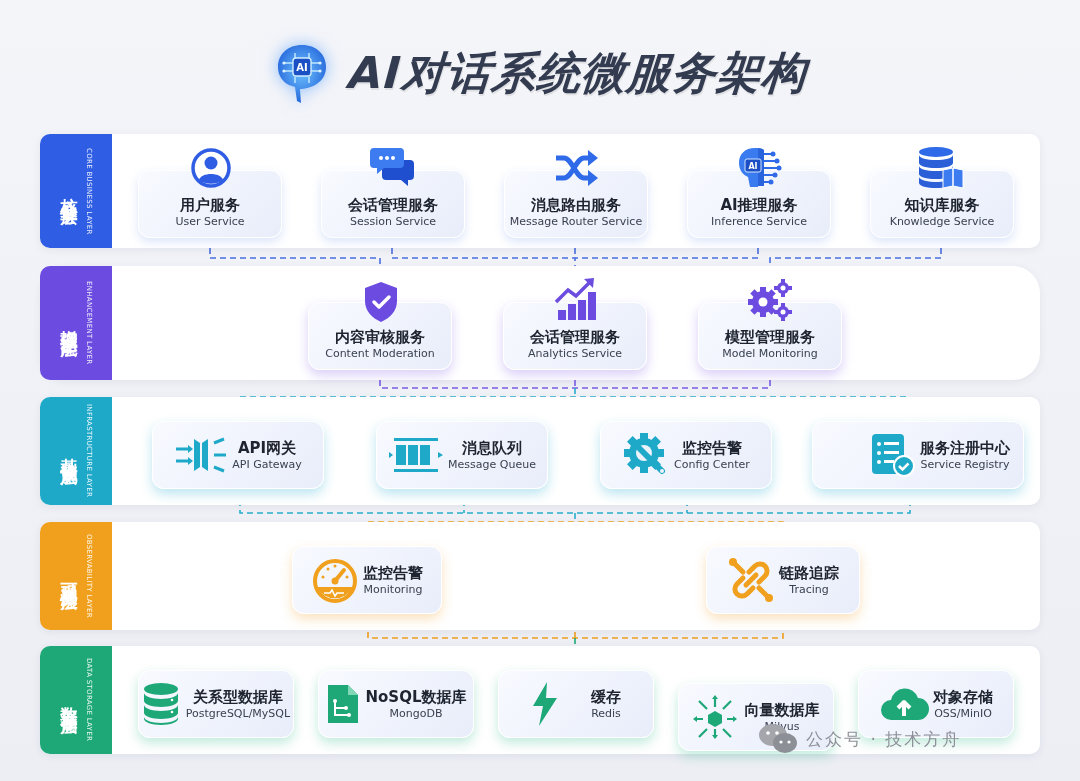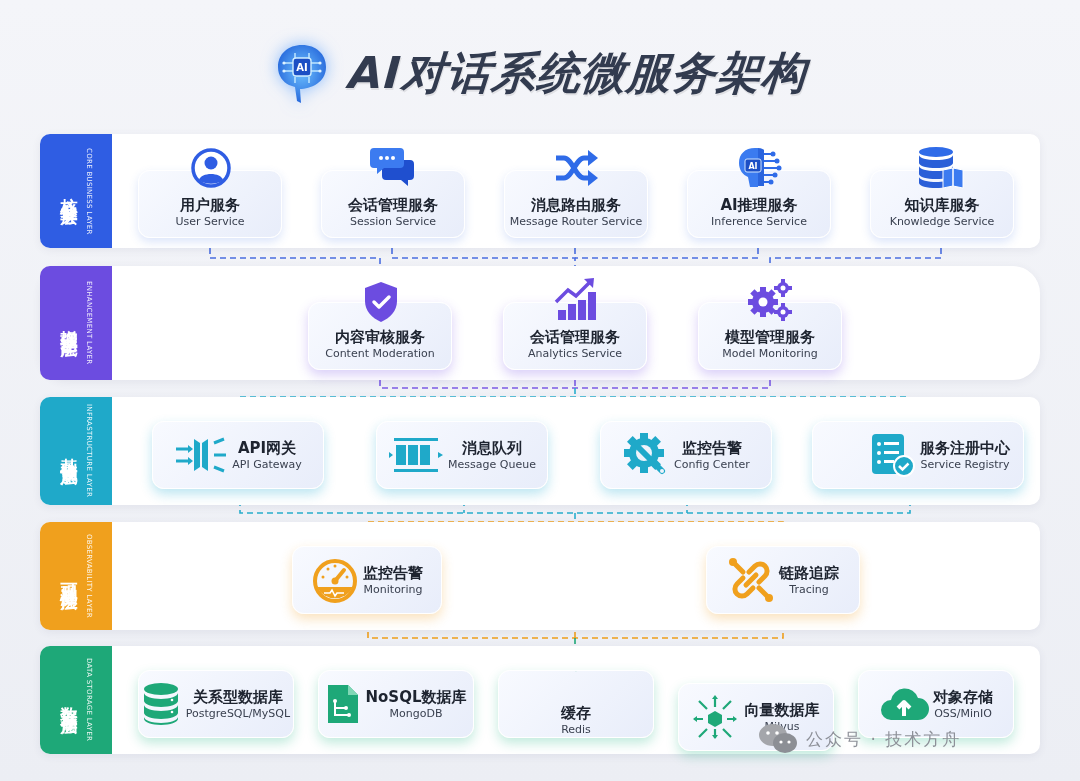--- a/index.html
+++ b/index.html
@@ -433,21 +433,21 @@
         </g>
       <circle cx="9" cy="18" r="2" fill="#fff"></circle>
         <circle cx="23" cy="32" r="2" fill="#fff"></circle>
         <circle cx="20" cy="25" r="2" fill="#fff"></circle>
     </svg>
     <div class="texts">
         <span class="name">NoSQL数据库</span>
         <span class="sub">MongoDB</span>
       </div>
   </div>
-  <div class="card horiz" style="left:458px;top:24px;width:156px;height:68px;gap:32px;flex-direction:column;">
+  <div class="card horiz" style="left:458px;top:24px;width:156px;height:68px;gap:32px;">
     <svg width="28" height="44" viewBox="0 0 28 44">
       <path d="M16 0 L2 24 h10 L8 44 L26 16 h-11z" fill="#1ea878"></path>
     </svg>
     <div class="texts">
         <span class="name">缓存</span>
         <span class="sub">Redis</span>
       </div>
   </div>
   <div class="card horiz" style="left:638px;top:37px;width:156px;height:68px;gap:8px;">
     <svg width="44" height="44" viewBox="0 0 44 44">

